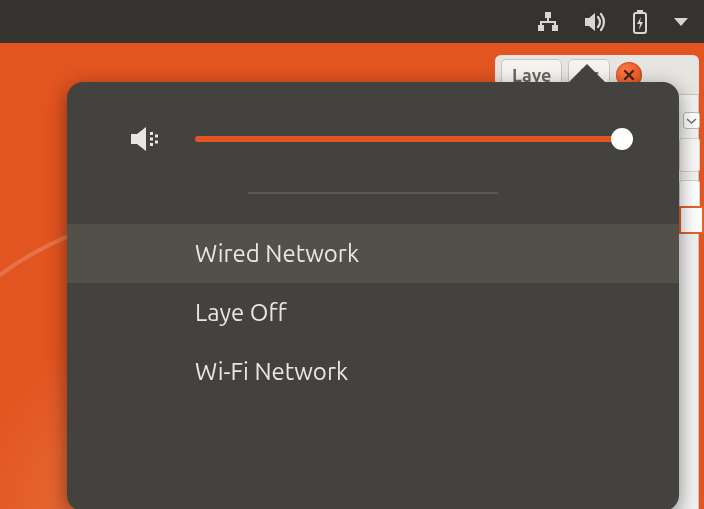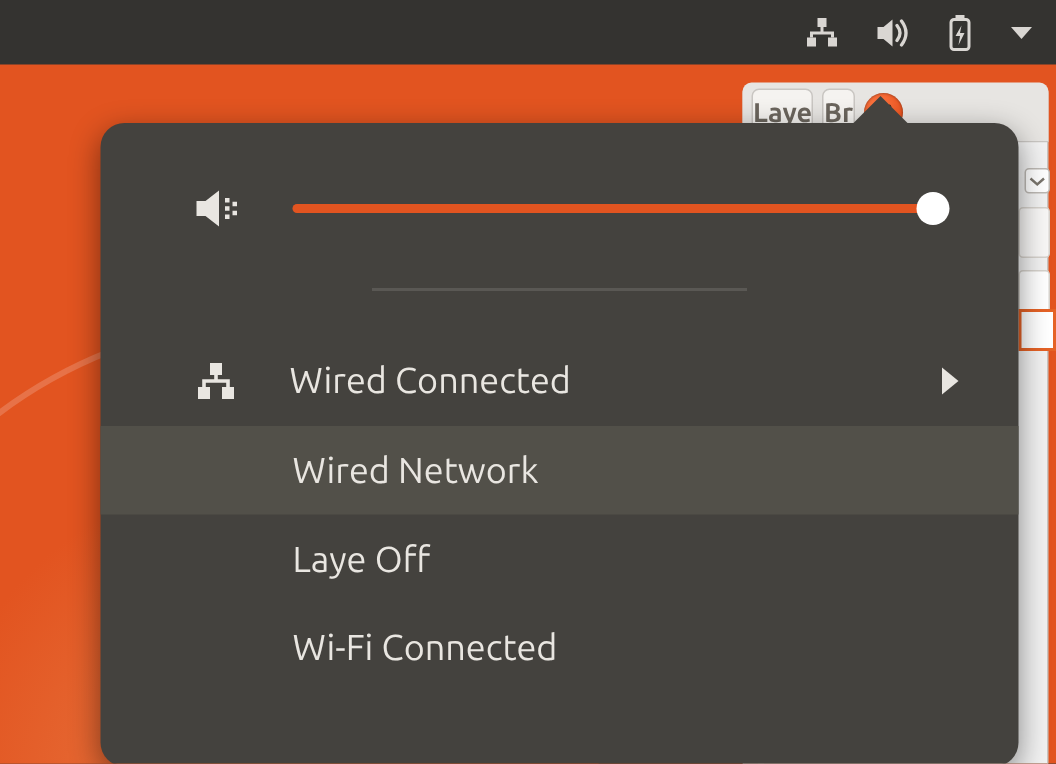--- a/index.html
+++ b/index.html
@@ -39,21 +39,21 @@
 
   
   .tabrow {
     position: absolute; top: 55px; left: 495px; right: 5px; height: 40px;
     background: #e7e5e2; border-bottom: 1px solid #c9c6c2;
     border-top-left-radius: 6px; border-top-right-radius: 6px;
     display: flex; align-items: center; gap: 6px; padding: 0 6px;
   }
   .tab {
     background: #f5f3f0; border: 1px solid #c9c6c2; border-radius: 5px 5px 0 0;
-    padding: 5px 0; font-size: 18px; color: #6b655d; font-weight: 600;
+    padding: 5px 10px; font-size: 18px; color: #6b655d; font-weight: 600;
   }
   .closex {
     width: 26px; height: 26px; border-radius: 50%;
     background: radial-gradient(circle at 35% 35%, #ff7a46, #e24510);
     display: flex; align-items: center; justify-content: center;
     color: #4a2310; font-weight: bold; font-size: 14px;
     box-shadow: inset 0 0 2px rgba(0,0,0,.5);
   }
 
   
@@ -165,39 +165,27 @@
           <rect x="26" y="16.5" width="3" height="3"></rect>
         </svg>
     </span>
     <div class="vol-track">
       <div class="vol-thumb"></div>
     </div>
   </div>
 
   <div class="sep"></div>
 
-  <div class="menuitem">
-    <span class="icon-slot">
-      <svg class="iconsvg" width="28" height="28" viewBox="0 0 28 28" fill="currentColor">
-          <rect x="10" y="2" width="8" height="8"></rect>
-          <rect x="2" y="18" width="8" height="8"></rect>
-          <rect x="18" y="18" width="8" height="8"></rect>
-          <path d="M14 10 V14 M6 18 V14 H22 V18" stroke="currentColor" stroke-width="2.4" fill="none"></path>
-        </svg>
-    </span>
-    <span class="label">Wired Connected</span>
-    <span class="chev-right"></span>
-  </div>
 
 
   <div class="menuitem sub hover">
     <span class="label">Wired Network</span>
   </div>
 
   <div class="menuitem sub">
     <span class="label">Laye Off</span>
   </div>
 
   <div class="menuitem sub">
-    <span class="label">Wi-Fi Connected</span>
+    <span class="label">Wi-Fi Network</span>
   </div>
 
 </div>
 
 </body></html>

